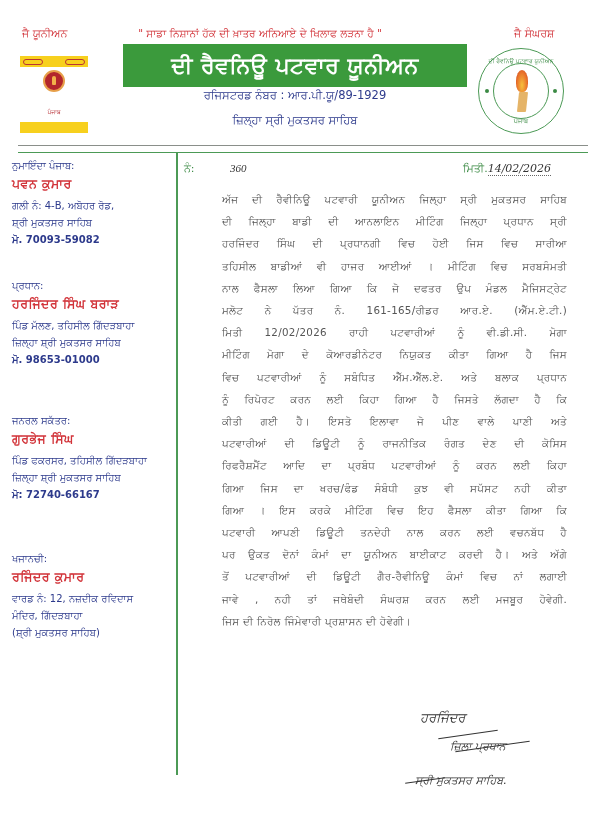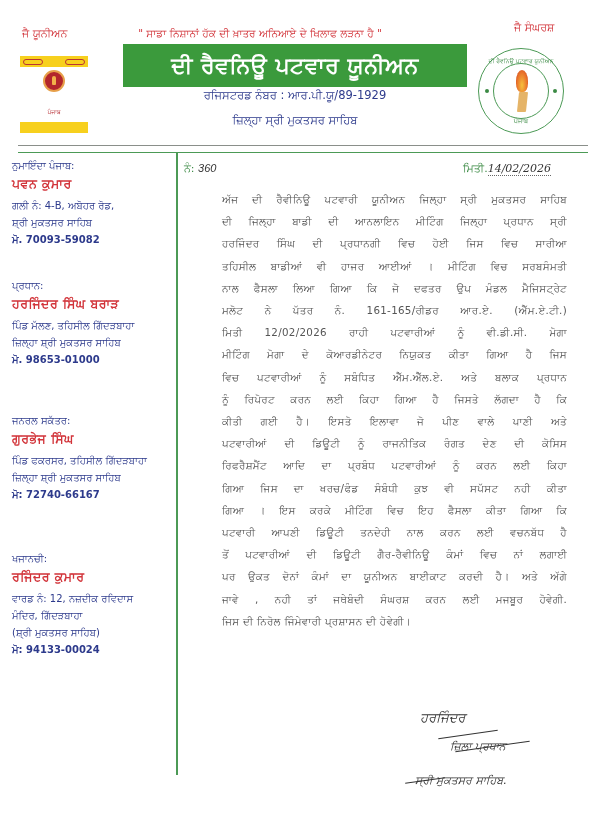--- a/index.html
+++ b/index.html
@@ -1,21 +1,21 @@
 <!DOCTYPE html>
 <html><head>
 <meta charset="utf-8">
 <style>
   * { box-sizing: border-box; margin: 0; padding: 0; }
   html, body { width: 600px; height: 823px; background: #ffffff; overflow: hidden; }
   body { font-family: "DejaVu Sans", sans-serif; color: #333; position: relative; }
 
   .letterhead { position: absolute; left: 0; top: 0; width: 600px; height: 150px; }
   .slogan-left { position: absolute; left: 22px; top: 27px; font-size: 11px; color: #d2343a; }
-  .slogan-right { position: absolute; left: 514px; top: 21px; font-size: 11px; color: #d2343a; }
+  .slogan-right { position: absolute; left: 514px; top: 27px; font-size: 11px; color: #d2343a; }
   .motto { position: absolute; left: 110px; top: 27px; width: 300px; text-align: center; font-size: 10.5px; color: #d2343a; white-space: nowrap; }
 
   .left-badge { position: absolute; left: 20px; top: 56px; width: 68px; height: 78px; }
   .yellow-bar { position: absolute; left: 0; width: 68px; height: 11px; background: #f7d01e; }
   .yellow-bar.top { top: 0; display: flex; justify-content: space-between; align-items: center; padding: 0 3px; }
   .yellow-bar.bottom { top: 66px; font-size: 4px; color: #a33; text-align: center; line-height: 11px; }
   .pill { width: 20px; height: 6px; border: 1px solid #b33; border-radius: 4px; font-size: 3px; color: #b33; line-height: 4px; text-align: center; }
   .red-emblem { position: absolute; left: 23px; top: 14px; width: 22px; height: 22px; border-radius: 50%; background: #b3262c; border: 2px solid #e7a04a; }
   .red-emblem::after { content: ""; position: absolute; left: 7px; top: 4px; width: 4px; height: 9px; background: #f2b24a; border-radius: 2px 2px 1px 1px; }
   .badge-caption { position: absolute; left: 0; top: 52px; width: 68px; text-align: center; font-size: 6px; color: #b3262c; }
@@ -38,21 +38,21 @@
   .vline { position: absolute; left: 176px; top: 152px; width: 1.5px; height: 623px; background: #4c9a56; }
 
   .sidebar { position: absolute; left: 12px; top: 160px; width: 162px; font-size: 10px; }
   .office-block { position: absolute; left: 0; }
   .role { color: #2d3a8c; font-size: 10px; margin-bottom: 4px; }
   .name { color: #d2343a; font-size: 12.5px; font-weight: bold; margin-bottom: 5px; letter-spacing: 0.5px; }
   .addr { color: #2d3a8c; font-size: 10px; line-height: 17px; }
   .phone { color: #2d3a8c; font-size: 10px; font-weight: bold; line-height: 17px; }
 
   .ref-no { position: absolute; left: 184px; top: 162px; font-size: 11px; color: #3b8a44; }
-  .ref-no span.val { color: #333; font-family: Liberation Sans, sans-serif; font-style: italic; }
+  .ref-no span.val { color: #333; font-family: Liberation Serif, serif; font-style: italic; margin-left: 32px; }
   .date { position: absolute; left: 463px; top: 162px; font-size: 11px; color: #3b8a44; }
   .date span.val { color: #333; font-family: "DejaVu Serif", serif; font-style: italic; border-bottom: 1px dotted #666; }
 
   .body-text { position: absolute; left: 222px; top: 188px; width: 345px; font-size: 10.3px; color: #555; line-height: 22.2px; text-align: justify; letter-spacing: 0.3px; }
   .body-text .line { display: block; white-space: nowrap; text-align: justify; text-align-last: justify; }
   .body-text .line.last { text-align-last: left; }
 
   .signature { position: absolute; font-family: "DejaVu Serif", serif; font-style: italic; color: #333; }
   .sig1 { left: 420px; top: 710px; font-size: 13px; }
   .sig2 { left: 450px; top: 740px; font-size: 11px; }
@@ -121,21 +121,20 @@
     <div class="addr">ਜ਼ਿਲ੍ਹਾ ਸ਼੍ਰੀ ਮੁਕਤਸਰ ਸਾਹਿਬ</div>
     <div class="phone">ਮੋ: 72740-66167</div>
   </div>
 
   <div class="office-block" style="top:393px">
     <div class="role">ਖਜਾਨਚੀ:</div>
     <div class="name">ਰਜਿੰਦਰ ਕੁਮਾਰ</div>
     <div class="addr">ਵਾਰਡ ਨੰ: 12, ਨਜ਼ਦੀਕ ਰਵਿਦਾਸ</div>
     <div class="addr">ਮੰਦਿਰ, ਗਿੱਦੜਬਾਹਾ</div>
     <div class="addr">(ਸ਼੍ਰੀ ਮੁਕਤਸਰ ਸਾਹਿਬ)</div>
-    <div class="phone">ਮੋ: 94133-00024</div>
   </div>
 </div>
 
 <div class="ref-no">
   <span>ਨੰ:</span>
   <span class="val">360</span>
 </div>
 <div class="date">
   <span>ਮਿਤੀ.</span><span class="val">14/02/2026</span>
 </div>
@@ -150,22 +149,22 @@
   <span class="line">ਮਿਤੀ 12/02/2026 ਰਾਹੀ ਪਟਵਾਰੀਆਂ ਨੂੰ ਵੀ.ਡੀ.ਸੀ. ਮੋਗਾ</span>
   <span class="line">ਮੀਟਿੰਗ ਮੋਗਾ ਦੇ ਕੋਆਰਡੀਨੇਟਰ ਨਿਯੁਕਤ ਕੀਤਾ ਗਿਆ ਹੈ ਜਿਸ</span>
   <span class="line">ਵਿਚ ਪਟਵਾਰੀਆਂ ਨੂੰ ਸਬੰਧਿਤ ਐੱਮ.ਐੱਲ.ਏ. ਅਤੇ ਬਲਾਕ ਪ੍ਰਧਾਨ</span>
   <span class="line">ਨੂੰ ਰਿਪੋਰਟ ਕਰਨ ਲਈ ਕਿਹਾ ਗਿਆ ਹੈ ਜਿਸਤੇ ਲੱਗਦਾ ਹੈ ਕਿ</span>
   <span class="line">ਕੀਤੀ ਗਈ ਹੈ। ਇਸਤੋ ਇਲਾਵਾ ਜੋ ਪੀਣ ਵਾਲੇ ਪਾਣੀ ਅਤੇ</span>
   <span class="line">ਪਟਵਾਰੀਆਂ ਦੀ ਡਿਊਟੀ ਨੂੰ ਰਾਜਨੀਤਿਕ ਰੰਗਤ ਦੇਣ ਦੀ ਕੋਸਿਸ</span>
   <span class="line">ਰਿਫਰੈਸ਼ਮੈਂਟ ਆਦਿ ਦਾ ਪ੍ਰਬੰਧ ਪਟਵਾਰੀਆਂ ਨੂੰ ਕਰਨ ਲਈ ਕਿਹਾ</span>
   <span class="line">ਗਿਆ ਜਿਸ ਦਾ ਖਰਚ/ਫੰਡ ਸੰਬੰਧੀ ਕੁਝ ਵੀ ਸਪੱਸਟ ਨਹੀ ਕੀਤਾ</span>
   <span class="line">ਗਿਆ । ਇਸ ਕਰਕੇ ਮੀਟਿੰਗ ਵਿਚ ਇਹ ਫੈਸਲਾ ਕੀਤਾ ਗਿਆ ਕਿ</span>
   <span class="line">ਪਟਵਾਰੀ ਆਪਣੀ ਡਿਊਟੀ ਤਨਦੇਹੀ ਨਾਲ ਕਰਨ ਲਈ ਵਚਨਬੱਧ ਹੈ</span>
+  <span class="line">ਪਰ ਉਕਤ ਦੋਨਾਂ ਕੰਮਾਂ ਦਾ ਯੂਨੀਅਨ ਬਾਈਕਾਟ ਕਰਦੀ ਹੈ। ਅਤੇ ਅੱਗੇ</span>
   <span class="line">ਤੋਂ ਪਟਵਾਰੀਆਂ ਦੀ ਡਿਊਟੀ ਗੈਰ-ਰੈਵੀਨਿਊ ਕੰਮਾਂ ਵਿਚ ਨਾਂ ਲਗਾਈ</span>
-  <span class="line">ਪਰ ਉਕਤ ਦੋਨਾਂ ਕੰਮਾਂ ਦਾ ਯੂਨੀਅਨ ਬਾਈਕਾਟ ਕਰਦੀ ਹੈ। ਅਤੇ ਅੱਗੇ</span>
   <span class="line">ਜਾਵੇ , ਨਹੀ ਤਾਂ ਜਥੇਬੰਦੀ ਸੰਘਰਸ਼ ਕਰਨ ਲਈ ਮਜਬੂਰ ਹੋਵੇਗੀ.</span>
   <span class="line last">ਜਿਸ ਦੀ ਨਿਰੋਲ ਜਿੰਮੇਵਾਰੀ ਪ੍ਰਸ਼ਾਸਨ ਦੀ ਹੋਵੇਗੀ।</span>
 </div>
 
 <div class="signature sig1">ਹਰਜਿੰਦਰ</div>
 <div class="sig-underline" style="left:438px; top:734px; width:60px;"></div>
 <div class="signature sig2">ਜ਼ਿਲਾ ਪ੍ਰਧਾਨ</div>
 <div class="sig-underline" style="left:455px; top:746px; width:75px;"></div>
 <div class="signature sig3">ਸ੍ਰੀ ਮੁਕਤਸਰ ਸਾਹਿਬ.</div>
 <div class="sig-underline" style="left:405px; top:780px; width:40px;"></div>

